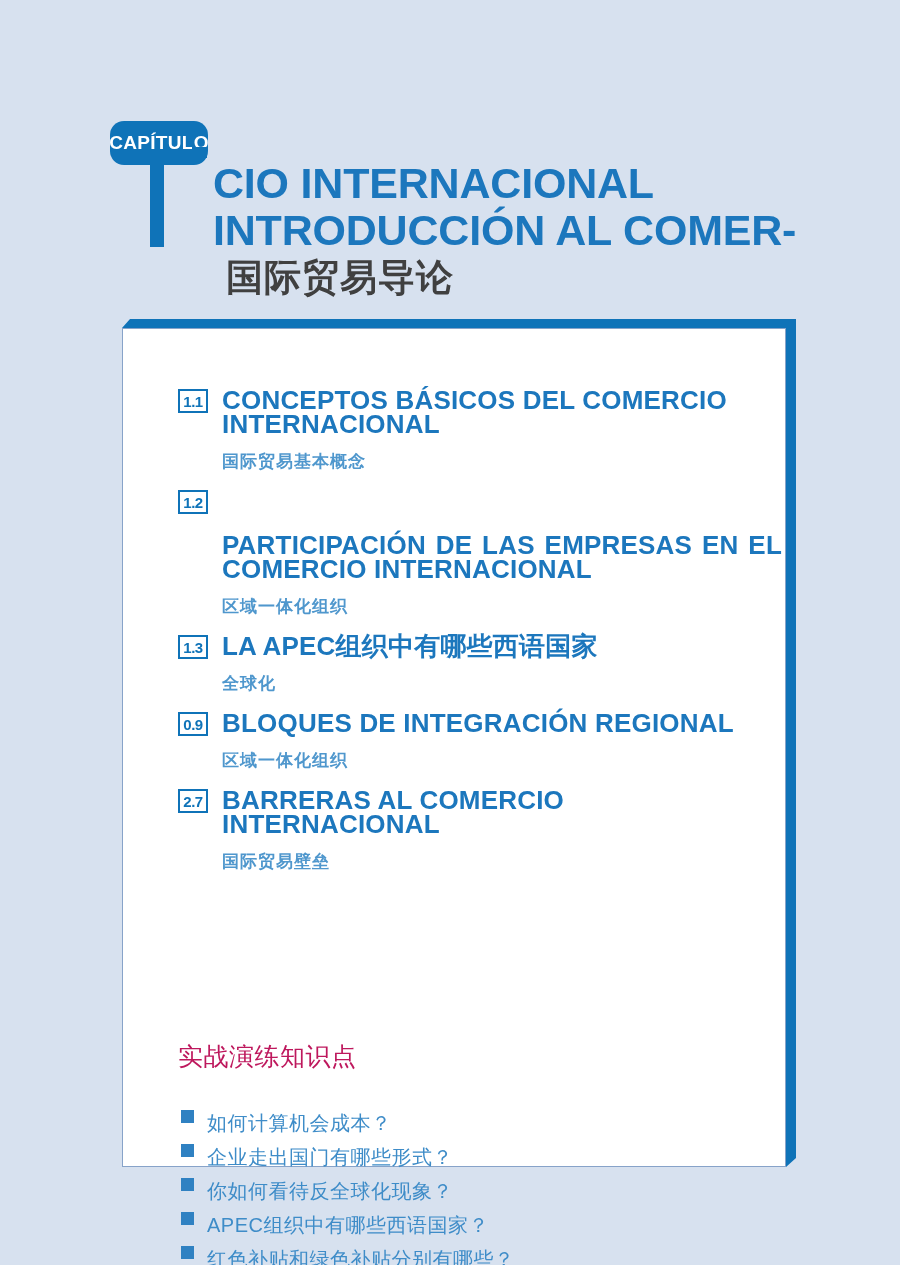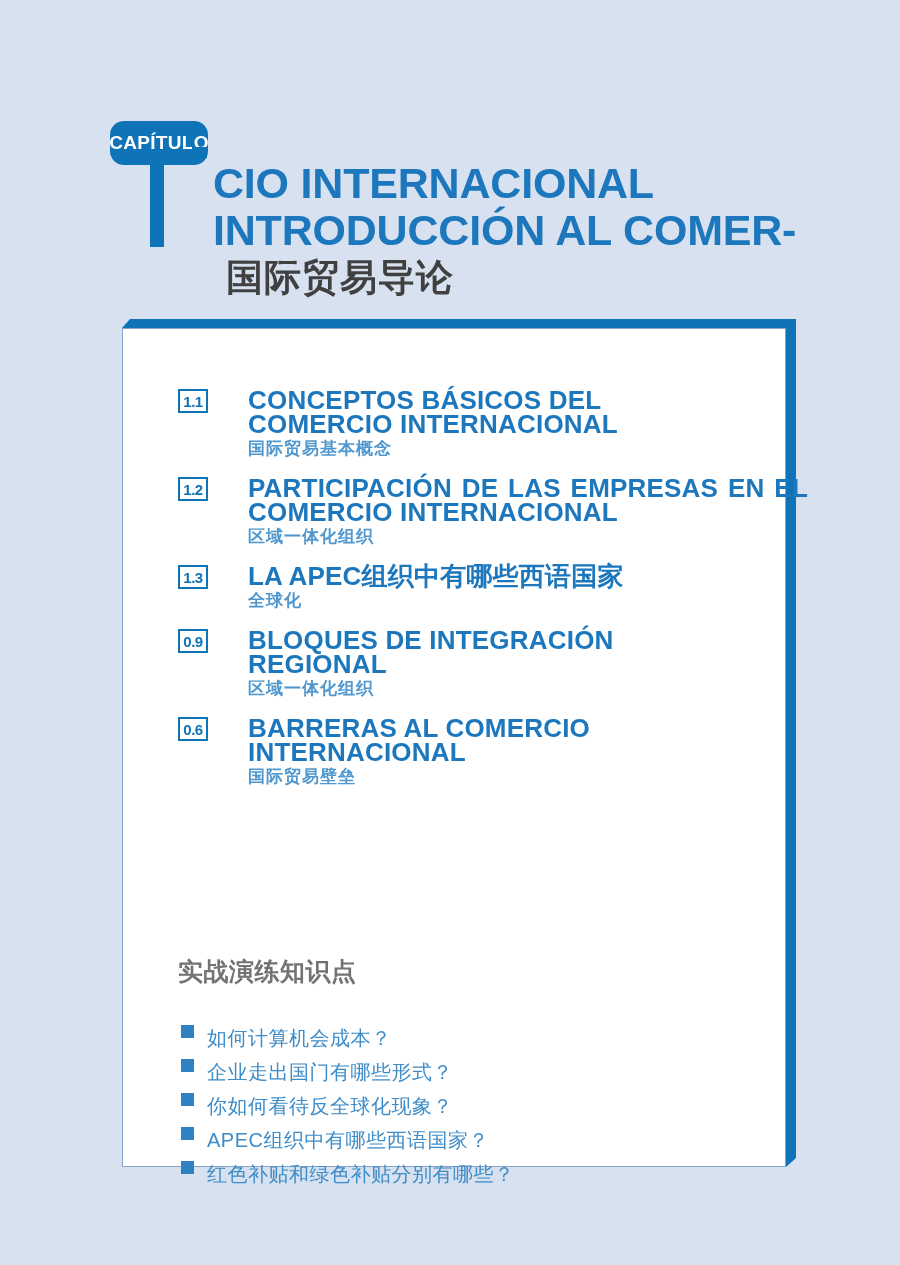--- a/index.html
+++ b/index.html
@@ -40,41 +40,41 @@
     background:#0f73b8;
     clip-path:polygon(0 9px,8px 0,100% 0,100% calc(100% - 9px),
                       calc(100% - 10px) 100%,calc(100% - 10px) 9px);
   }
   .content-panel{
     position:absolute;left:122px;top:328px;width:664px;height:839px;
     box-sizing:border-box;background:#ffffff;border:1px solid #87a3c9;
     padding:59px 40px 0 55px;
   }
   
-  .toc-item{display:flex;align-items:flex-start;margin-bottom:17px;gap:26px;}
+  .toc-item{display:flex;align-items:flex-start;margin-bottom:17px;}
   .toc-num{
     flex:0 0 auto;box-sizing:border-box;min-width:30px;height:24px;
     border:2px solid #0f73b8;color:#0f73b8;background:#fff;
     font-size:15px;font-weight:bold;letter-spacing:-0.5px;
     display:flex;align-items:center;justify-content:center;
     margin-right:14px;margin-top:1px;padding:0 3px;
   }
   .toc-text{min-width:0;}
   .toc-title{
     color:#1c77bd;font-size:26px;font-weight:bold;line-height:24px;
     letter-spacing:.2px;
   }
-  .toc-title.justify{width:560px;text-align:justify;}
+  .toc-title.justify{width:560px;text-align:justify;margin-top:44px;}
   .toc-sub{
     color:#4f97cd;font-size:17px;font-weight:600;letter-spacing:1px;
-    line-height:20px;margin-top:3px;
+    line-height:20px;margin-top:16px;
   }
   
   .practice-heading{
-    margin:168px 0 0 0;color:#737373;font-size:25px;font-weight:bold;
+    margin:168px 0 0 0;color:#be185d;font-size:25px;font-weight:normal;
     letter-spacing:.5px;
   }
   .practice-list{margin-top:37px;margin-left:3px;}
   .practice-item{display:flex;height:34px;}
   .bullet-square{
     flex:0 0 auto;width:13px;height:13px;background:#2f81c2;
     margin-right:13px;
   }
   .practice-text{color:#3e8cc8;font-size:20px;letter-spacing:.5px;}
 </style>
@@ -122,21 +122,21 @@
 
   <div class="toc-item">
     <span class="toc-num">0.9</span>
     <span class="toc-text">
       <div class="toc-title">BLOQUES DE INTEGRACIÓN REGIONAL</div>
       <div class="toc-sub">区域一体化组织</div>
     </span>
   </div>
 
   <div class="toc-item">
-    <span class="toc-num">0.6</span>
+    <span class="toc-num">2.7</span>
     <span class="toc-text">
       <div class="toc-title">BARRERAS AL COMERCIO INTERNACIONAL</div>
       <div class="toc-sub">国际贸易壁垒</div>
     </span>
   </div>
 
   <div class="practice-heading">实战演练知识点</div>
 
   <div class="practice-list">
     <div class="practice-item">

